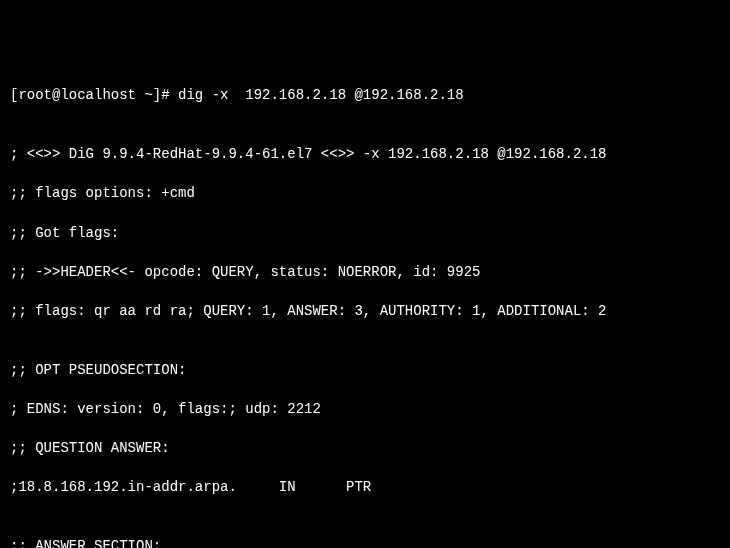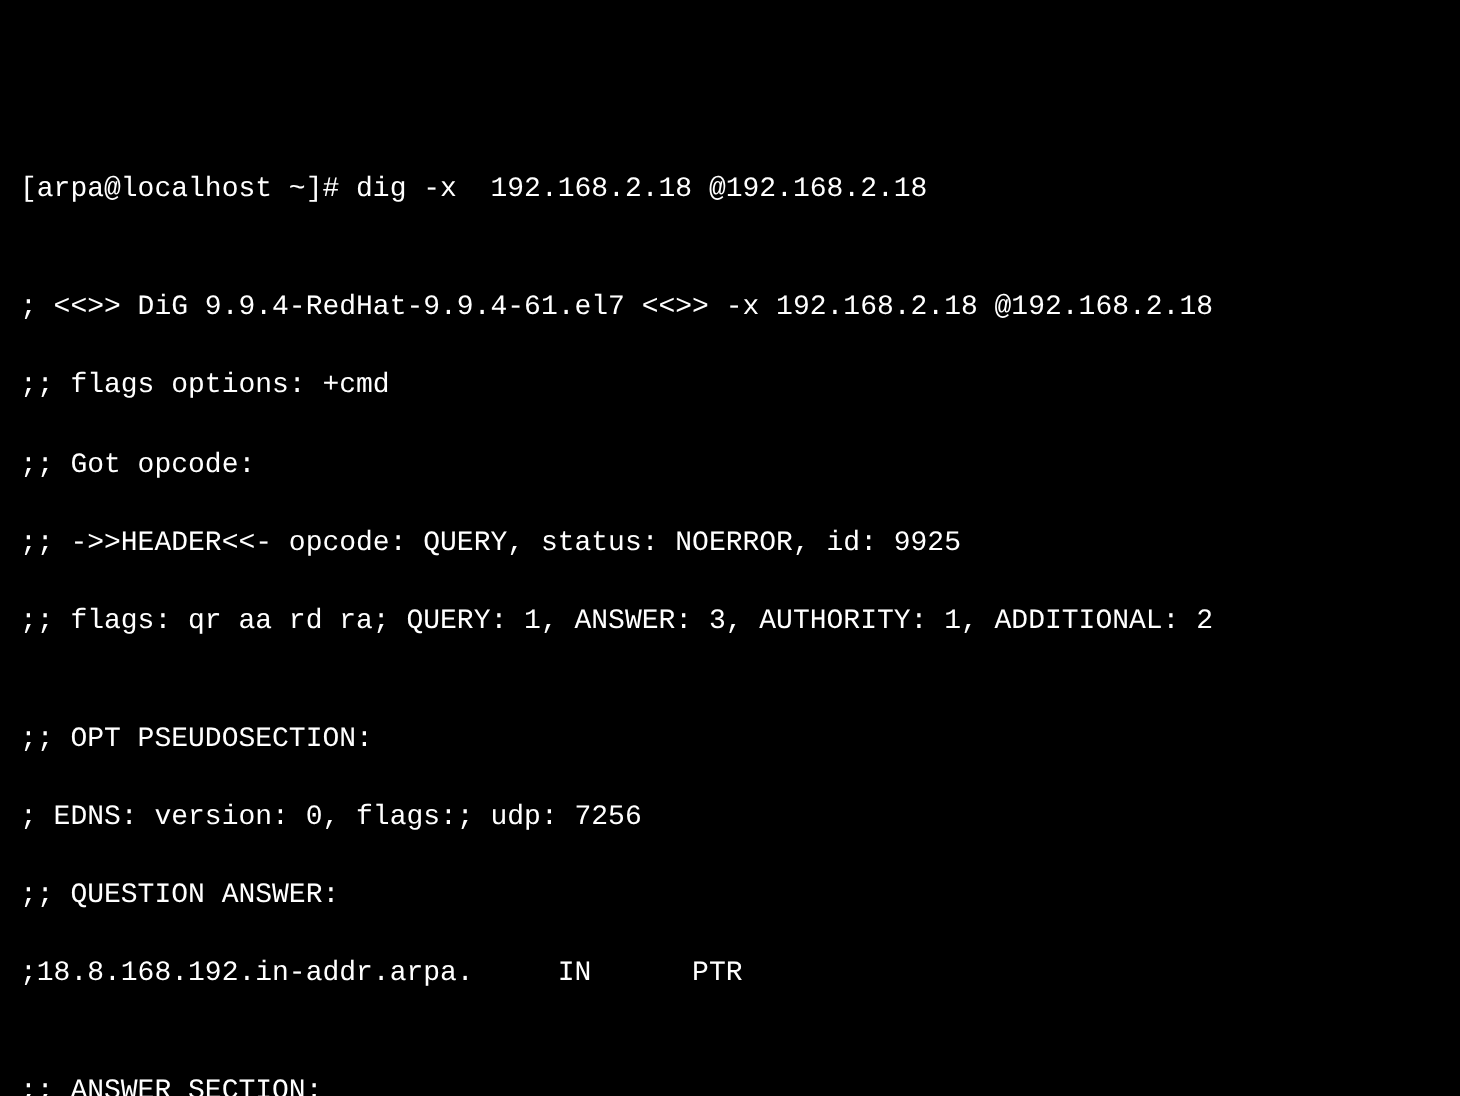--- a/index.html
+++ b/index.html
@@ -15,30 +15,30 @@
       white-space: pre;
       overflow: hidden;
     }
     .line { display: block; }
   </style>
 </head>
 <body>
 
 
 
-<span class="line">[arpa@localhost ~]# dig -x  192.168.2.18 @192.168.2.18</span>
+<span class="line">[root@localhost ~]# dig -x  192.168.2.18 @192.168.2.18</span>
 <span class="line"></span>
 <span class="line">; &lt;&lt;&gt;&gt; DiG 9.9.4-RedHat-9.9.4-61.el7 &lt;&lt;&gt;&gt; -x 192.168.2.18 @192.168.2.18</span>
 <span class="line">;; flags options: +cmd</span>
-<span class="line">;; Got opcode:</span>
+<span class="line">;; Got flags:</span>
 <span class="line">;; -&gt;&gt;HEADER&lt;&lt;- opcode: QUERY, status: NOERROR, id: 9925</span>
 <span class="line">;; flags: qr aa rd ra; QUERY: 1, ANSWER: 3, AUTHORITY: 1, ADDITIONAL: 2</span>
 <span class="line"></span>
 <span class="line">;; OPT PSEUDOSECTION:</span>
-<span class="line">; EDNS: version: 0, flags:; udp: 7256</span>
+<span class="line">; EDNS: version: 0, flags:; udp: 2212</span>
 <span class="line">;; QUESTION ANSWER:</span>
 <span class="line">;18.8.168.192.in-addr.arpa.     IN      PTR</span>
 <span class="line"></span>
 <span class="line">;; ANSWER SECTION:</span>
 
 
 
 <span class="line"></span>
 
 

